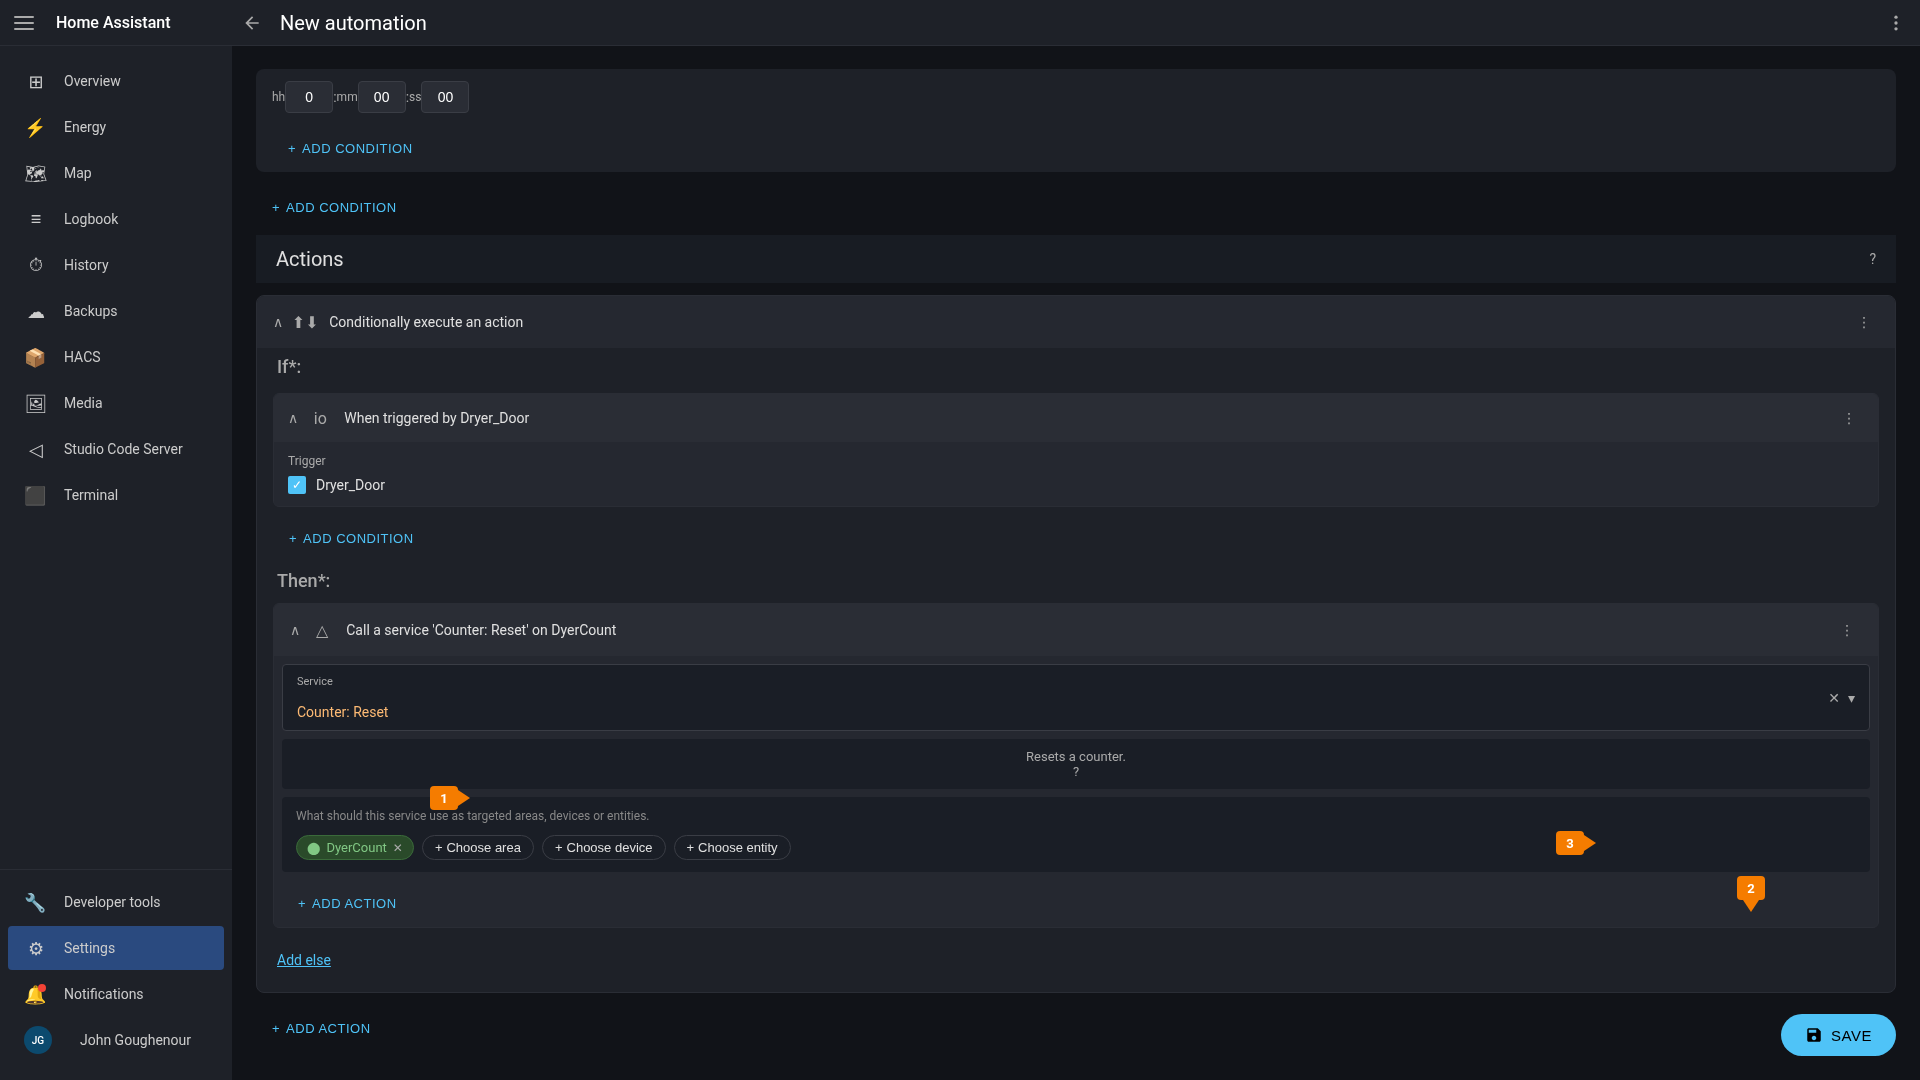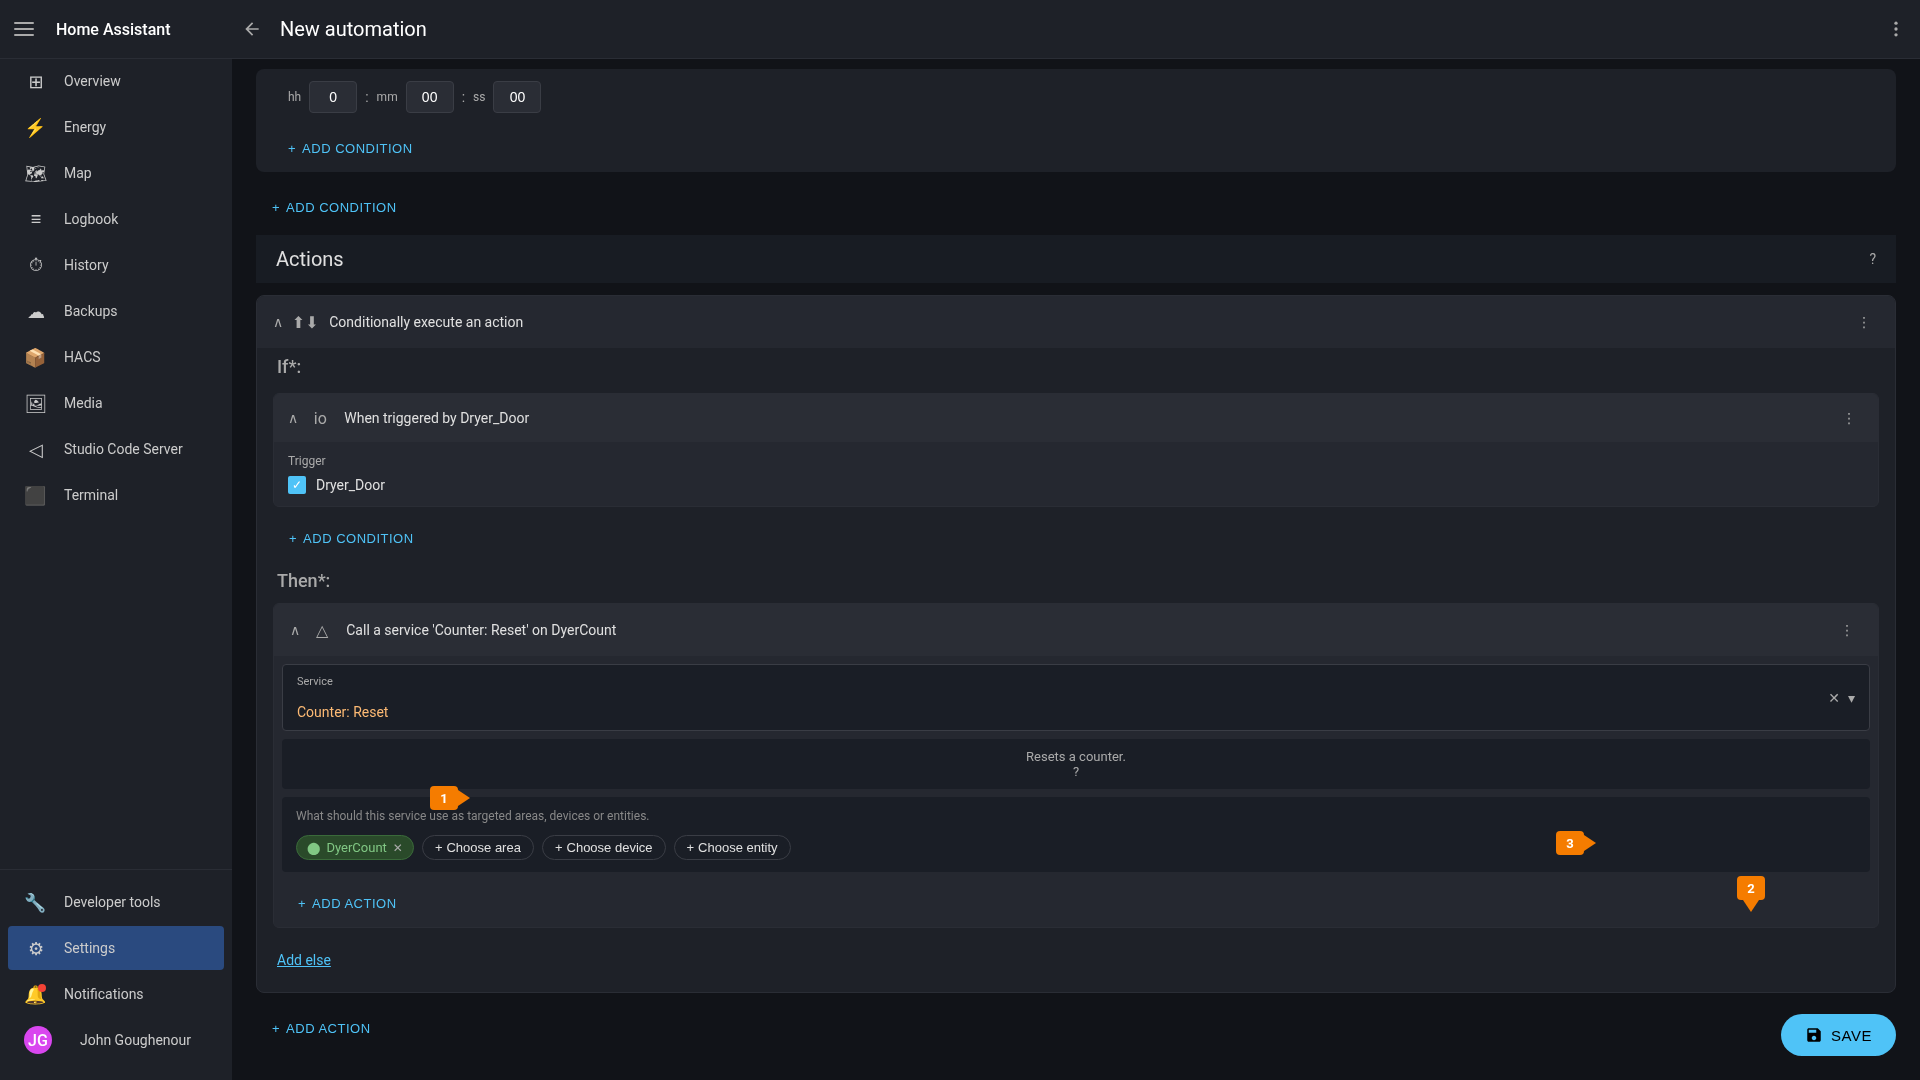--- a/index.html
+++ b/index.html
@@ -1,19 +1,19 @@
 <!DOCTYPE html>
 <html><head>
   <meta charset="utf-8">
   <style>
     * { box-sizing: border-box; margin: 0; padding: 0; }
     body { font-family: 'Roboto', Arial, sans-serif; background: #111318; color: #e0e0e0; display: flex; height: 1080px; width: 1920px; overflow: hidden; font-size: 14px; }
 
     
-    .topbar { position: fixed; top: 0; left: 0; right: 0; height: 59px; background: #1e2128; display: flex; align-items: center; z-index: 100; border-bottom: 1px solid #2a2d35; }
+    .topbar { position: fixed; top: 0; left: 0; right: 0; height: 46px; background: #1e2128; display: flex; align-items: center; z-index: 100; border-bottom: 1px solid #2a2d35; }
     .topbar-hamburger { width: 48px; height: 49px; display: flex; align-items: center; justify-content: center; color: #aaa; cursor: pointer; }
     .topbar-brand { width: 184px; font-size: 16px; font-weight: 500; color: #fff; padding-left: 8px; }
     .topbar-back { width: 40px; height: 49px; display: flex; align-items: center; justify-content: center; color: #aaa; cursor: pointer; }
     .topbar-title { font-size: 20px; font-weight: 400; color: #fff; flex: 1; padding-left: 8px; }
     .topbar-more { width: 48px; height: 49px; display: flex; align-items: center; justify-content: center; color: #aaa; cursor: pointer; }
 
     
     .sidebar { width: 232px; background: #1e2128; height: 100%; padding-top: 49px; display: flex; flex-direction: column; overflow-y: auto; flex-shrink: 0; position: fixed; left: 0; top: 0; bottom: 0; z-index: 50; }
     .sidebar-nav { flex: 1; padding: 8px 0; }
     .sidebar-item { display: flex; align-items: center; height: 44px; padding: 0 16px; cursor: pointer; border-radius: 4px; margin: 2px 8px; color: #ccc; font-size: 14px; }
@@ -22,21 +22,21 @@
     .sidebar-bottom { padding: 8px 0 16px; border-top: 1px solid #2a2d35; }
     .sidebar-bottom .sidebar-item { color: #ccc; }
 
     
     .main { margin-left: 232px; margin-top: 49px; flex: 1; overflow-y: auto; padding: 20px 24px; background: #111318; height: calc(1080px - 49px); }
 
     
     .section-card { background: #1e2128; border-radius: 8px; margin-bottom: 16px; overflow: hidden; }
 
     
-    .time-row { display: flex; align-items: center; padding: 12px 32px; gap: 8px; }
+    .time-row { display: flex; align-items: center; padding: 12px 16px; }
     .time-label { color: #aaa; font-size: 12px; }
     .time-input { background: #2a2d35; border: 1px solid #3a3d45; border-radius: 4px; color: #fff; width: 48px; height: 32px; text-align: center; font-size: 14px; }
     .time-sep { color: #aaa; }
 
     
     .add-condition-btn { display: inline-flex; align-items: center; gap: 6px; padding: 8px 16px; color: #4fc3f7; font-size: 13px; font-weight: 500; border: none; background: transparent; cursor: pointer; letter-spacing: 0.5px; }
     .add-condition-row { padding: 8px 16px; }
 
     
     .section-header { background: #181c23; padding: 12px 20px; display: flex; align-items: center; justify-content: space-between; }
@@ -162,21 +162,21 @@
       <span>Settings</span>
     </div>
     <div class="sidebar-item">
       <span class="s-icon notif-icon">
         🔔
         <span class="notif-dot"></span>
       </span>
       <span>Notifications</span>
     </div>
     <div class="sidebar-item">
-      <span class="s-icon" style="background:#d946ef;border-radius:50%;width:28px;height:28px;font-size:16px;display:flex;align-items:center;justify-content:center;color:#fff;font-weight:500;">JG</span>
+      <span class="s-icon" style="background:#0c4a6e;border-radius:50%;width:28px;height:28px;font-size:10px;display:flex;align-items:center;justify-content:center;color:#fff;font-weight:500;">JG</span>
       <span style="margin-left:12px;">John Goughenour</span>
     </div>
   </div>
 </div>
 
 <div class="main content-wrapper">
 
   <div class="section-card">
     <div class="time-row">
       <span class="time-label">hh</span>

